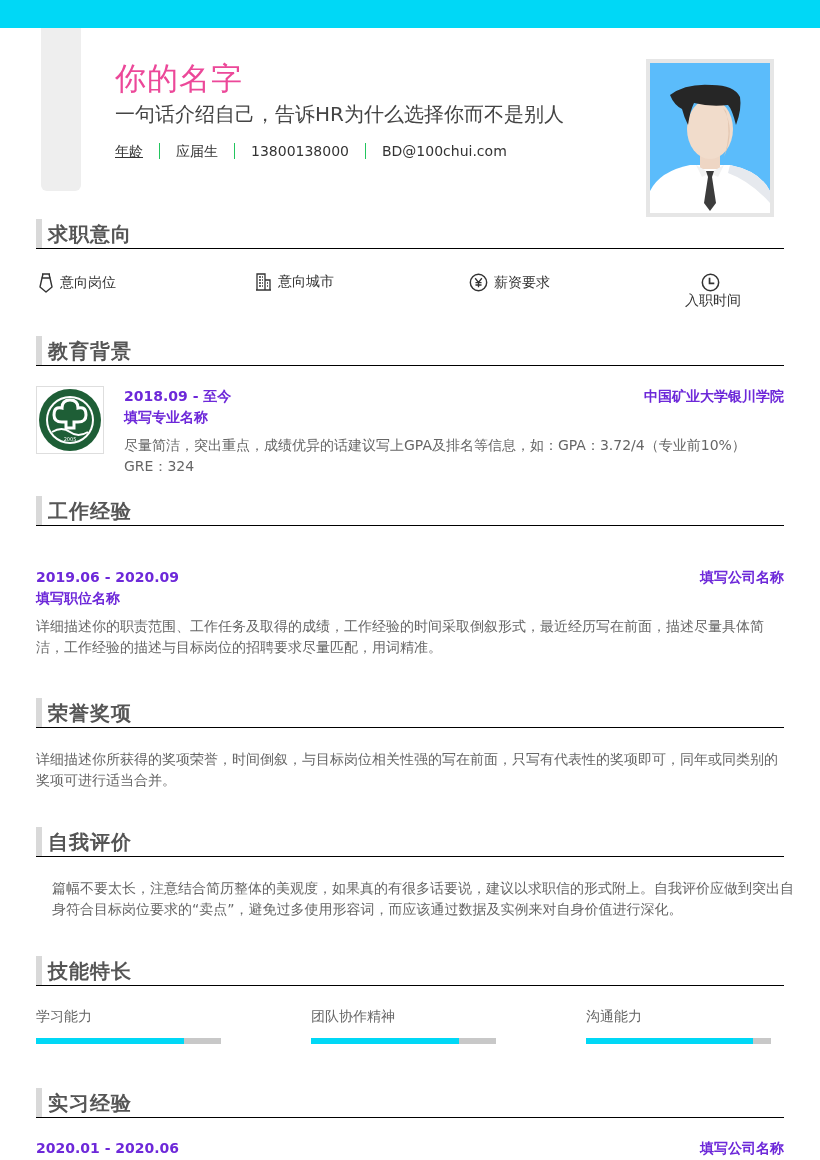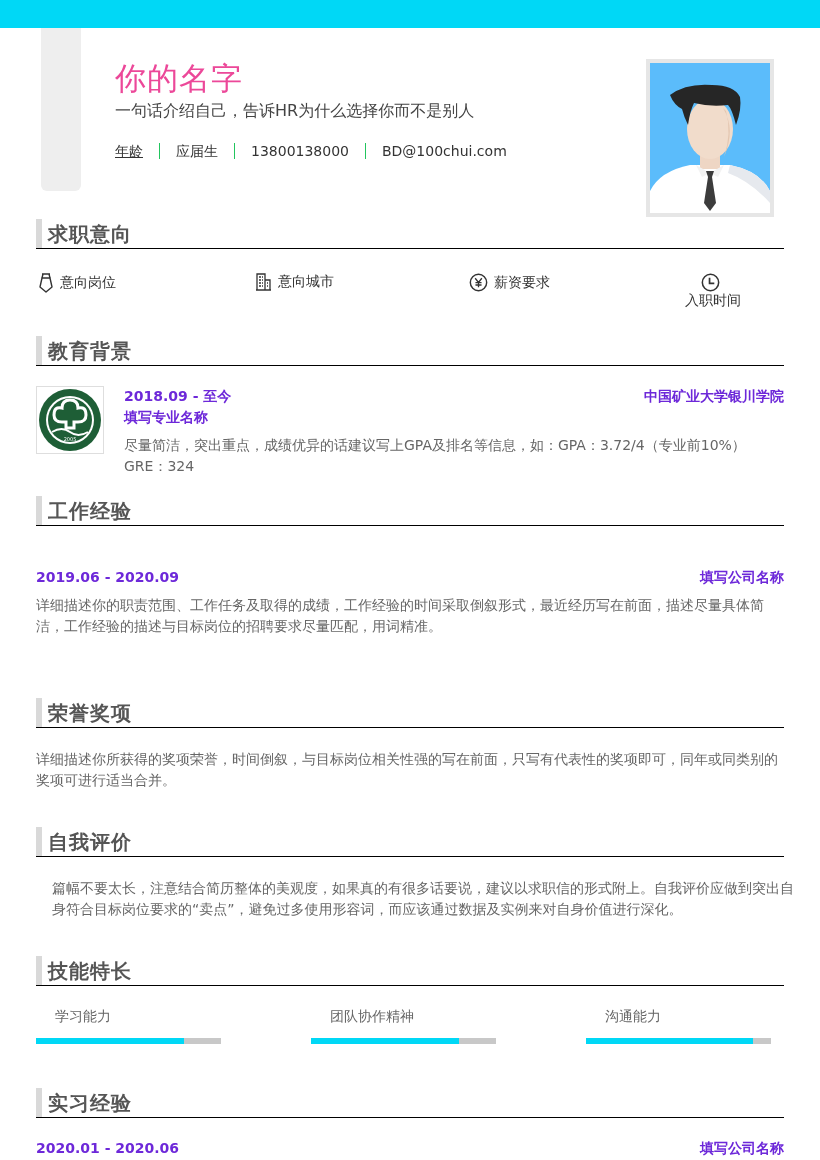--- a/index.html
+++ b/index.html
@@ -3,21 +3,21 @@
 <meta charset="utf-8">
 <style>
   * { margin: 0; padding: 0; box-sizing: border-box; }
   html, body { width: 820px; height: 1160px; overflow: hidden; background: #ffffff; }
   body { font-family: "DejaVu Sans", "Liberation Sans", sans-serif; color: #444; position: relative; }
 
   .topbar { position: absolute; left: 0; top: 0; width: 820px; height: 28px; background: #00d8f6; }
   .side-tab { position: absolute; left: 41px; top: 28px; width: 40px; height: 163px; background: #eeeeee; border-radius: 0 0 6px 6px; }
 
   .name { position: absolute; left: 115px; top: 58px; font-size: 31px; color: #ec4899; font-weight: normal; letter-spacing: 1px; }
-  .intro { position: absolute; left: 115px; top: 101px; font-size: 16px; color: #444; }
+  .intro { position: absolute; left: 115px; top: 101px; font-size: 20px; color: #444; }
   .info-row { position: absolute; left: 115px; top: 143px; display: flex; align-items: center; font-size: 14px; color: #333; }
   .info-item { padding: 0 16px; border-left: 1px solid #22c55e; line-height: 16px; }
   .info-item:first-child { padding-left: 0; border-left: none; text-decoration: underline; }
 
   .photo { position: absolute; left: 646px; top: 59px; width: 128px; height: 158px; background: #e6e6e6; padding: 4px; }
   .photo-inner { width: 120px; height: 150px; background: #5bbcfb; overflow: hidden; position: relative; }
 
   .section { position: absolute; left: 36px; width: 748px; }
   .sec-head { position: relative; height: 30px; border-bottom: 1px solid #000000; }
   .sec-bar { position: absolute; left: 0; top: 0; width: 6px; height: 29px; background: #d9d9d9; }
@@ -27,21 +27,21 @@
   .intent { position: absolute; top: 0; display: flex; align-items: center; }
   .intent svg { margin-right: 6px; }
 
   .bold { font-weight: bold; color: #6d28d9; font-size: 14px; }
   .desc { font-size: 14px; color: #666; line-height: 21px; }
   .row-flex { display: flex; justify-content: space-between; }
 
   .school-logo { position: absolute; left: 36px; top: 386px; width: 68px; height: 68px; border: 1px solid #dedede; background: #fff; display: flex; align-items: center; justify-content: center; }
 
   .skill { position: absolute; top: 1008px; width: 185px; }
-  .skill-label { font-size: 14px; color: #666; height: 20px; margin-left: 19px; }
+  .skill-label { font-size: 14px; color: #666; height: 20px; }
   .skill-track { margin-top: 10px; height: 6px; background: #c8c8c8; position: relative; }
   .skill-fill { position: absolute; left: 0; top: 0; height: 6px; background: #00d8f6; }
 </style>
 </head>
 <body>
 
 <div class="topbar"></div>
 <div class="side-tab"></div>
 
 <h1 class="name">你的名字</h1>
@@ -134,20 +134,21 @@
   <div class="sec-head">
     <div class="sec-bar"></div>
     <div class="sec-title">工作经验</div>
   </div>
 </div>
 <div style="position:absolute; left:36px; top:569px; width:748px;">
   <div class="row-flex">
     <span class="bold">2019.06 - 2020.09</span>
     <span class="bold">填写公司名称</span>
   </div>
+  <div class="bold" style="margin-top:3px;">填写职位名称</div>
   <div class="desc" style="margin-top:8px;">详细描述你的职责范围、工作任务及取得的成绩，工作经验的时间采取倒叙形式，最近经历写在前面，描述尽量具体简洁，工作经验的描述与目标岗位的招聘要求尽量匹配，用词精准。</div>
 </div>
 
 <div class="section" style="top:698px;">
   <div class="sec-head">
     <div class="sec-bar"></div>
     <div class="sec-title">荣誉奖项</div>
   </div>
 </div>
 <div class="desc" style="position:absolute; left:36px; top:749px; width:748px;">详细描述你所获得的奖项荣誉，时间倒叙，与目标岗位相关性强的写在前面，只写有代表性的奖项即可，同年或同类别的奖项可进行适当合并。</div>

